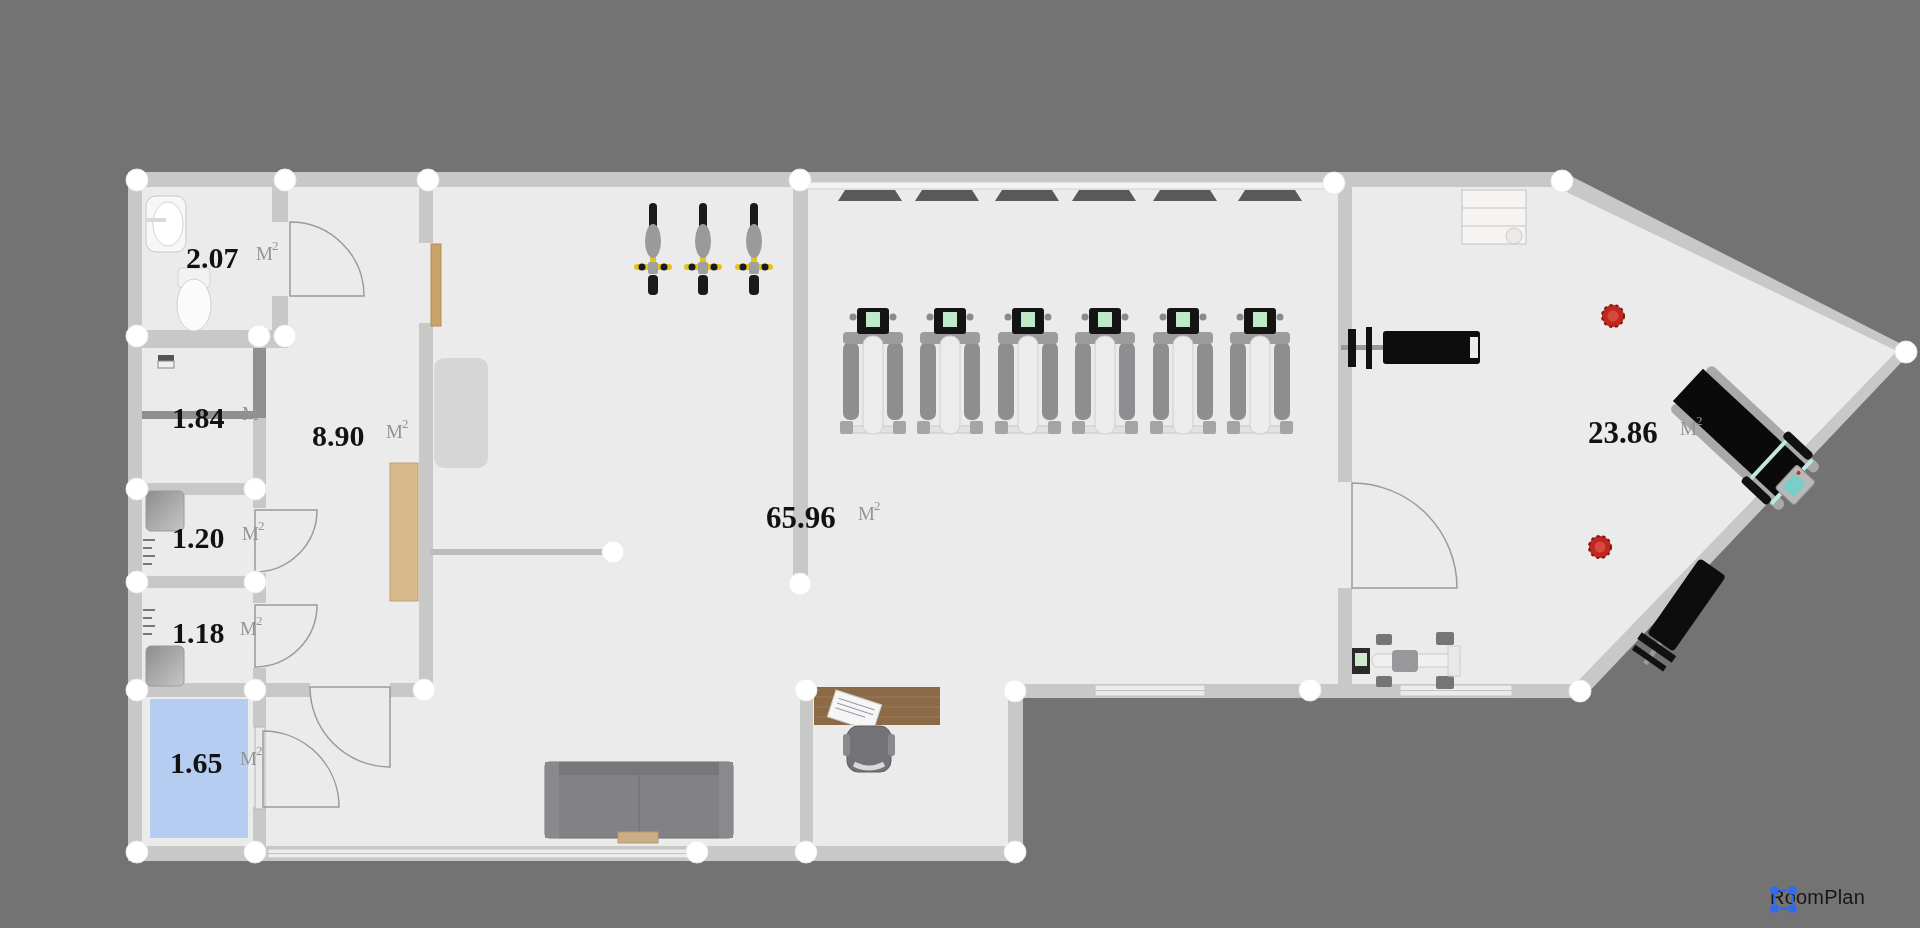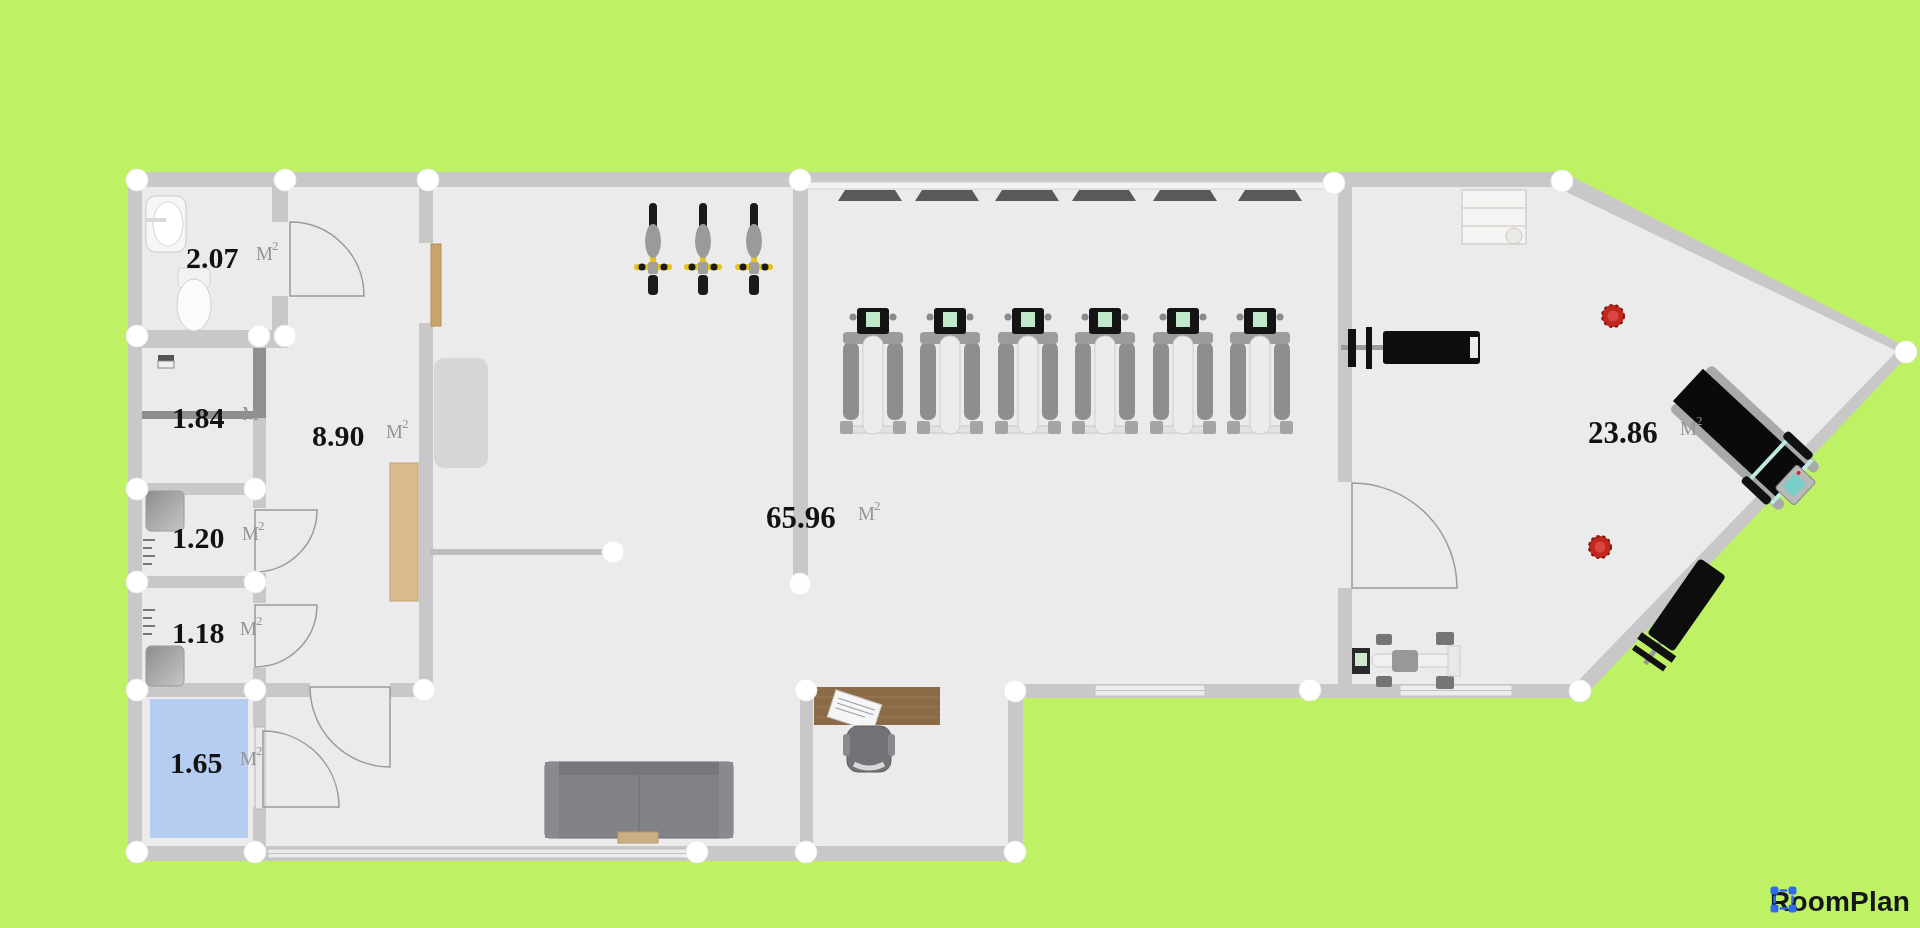--- a/index.html
+++ b/index.html
@@ -1,30 +1,30 @@
 <!DOCTYPE html>
 <html><head>
 <meta charset="utf-8">
 <style>
   html,body{margin:0;padding:0;background:#ffffff;}
-  .stage{position:relative;width:1920px;height:928px;background:#bef264;overflow:hidden;
+  .stage{position:relative;width:1920px;height:928px;background:#737373;overflow:hidden;
          font-family:"Liberation Sans",sans-serif;}
   .stage svg{position:absolute;left:0;top:0;}
   .lab{font-family:"Liberation Serif",serif;font-weight:bold;font-size:30px;fill:#121212;}
   .lab-big{font-size:31px;}
   .unit{font-family:"Liberation Serif",serif;font-size:19px;fill:#939393;}
   .unitexp{font-family:"Liberation Serif",serif;font-size:13px;fill:#939393;}
   .wall{fill:#c8c8c8;}
   .wall-dark{fill:#8f8f8f;}
   .wall-thin{fill:#bdbdbd;}
   .door{fill:none;stroke:#9b9b9b;stroke-width:1.5;}
   .win{fill:#ececec;stroke:#c2c2c2;stroke-width:1;}
   .node{fill:#ffffff;stroke:#ececec;stroke-width:1;}
   .brand{position:absolute;left:1770px;top:886px;display:flex;align-items:center;gap:11px;}
-  .brand-text{font-size:28px;font-weight:700;color:#15151c;letter-spacing:0.2px;}
+  .brand-text{font-size:20px;font-weight:400;color:#15151c;letter-spacing:0.2px;}
 </style>
 </head>
 <body>
 
 <div class="stage">
 <svg width="1920" height="928" viewBox="0 0 1920 928" xmlns="http://www.w3.org/2000/svg">
   <defs>
     <linearGradient id="tray" x1="0" y1="0" x2="1" y2="1">
       <stop offset="0" stop-color="#8d8d8d"></stop>
           <stop offset="1" stop-color="#c6c6c6"></stop>

